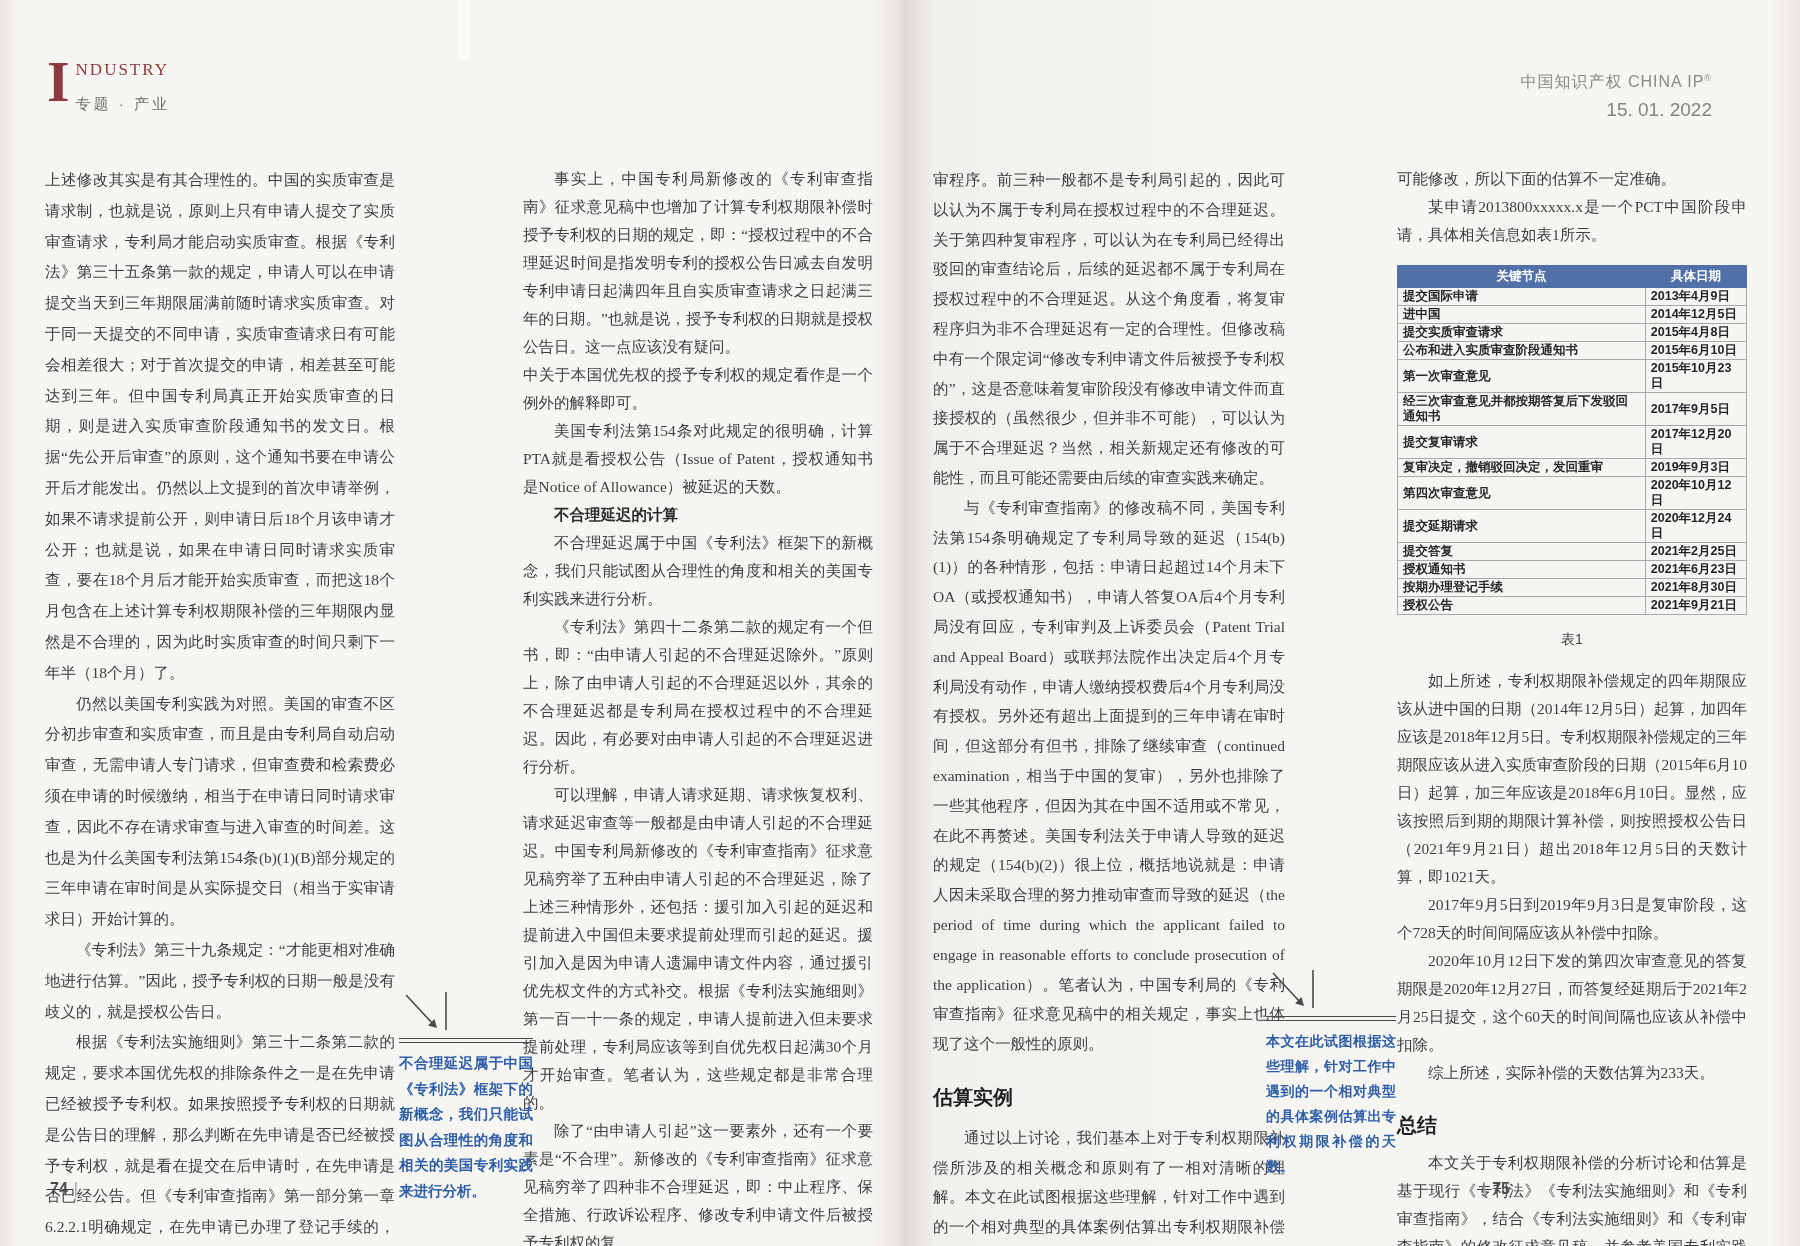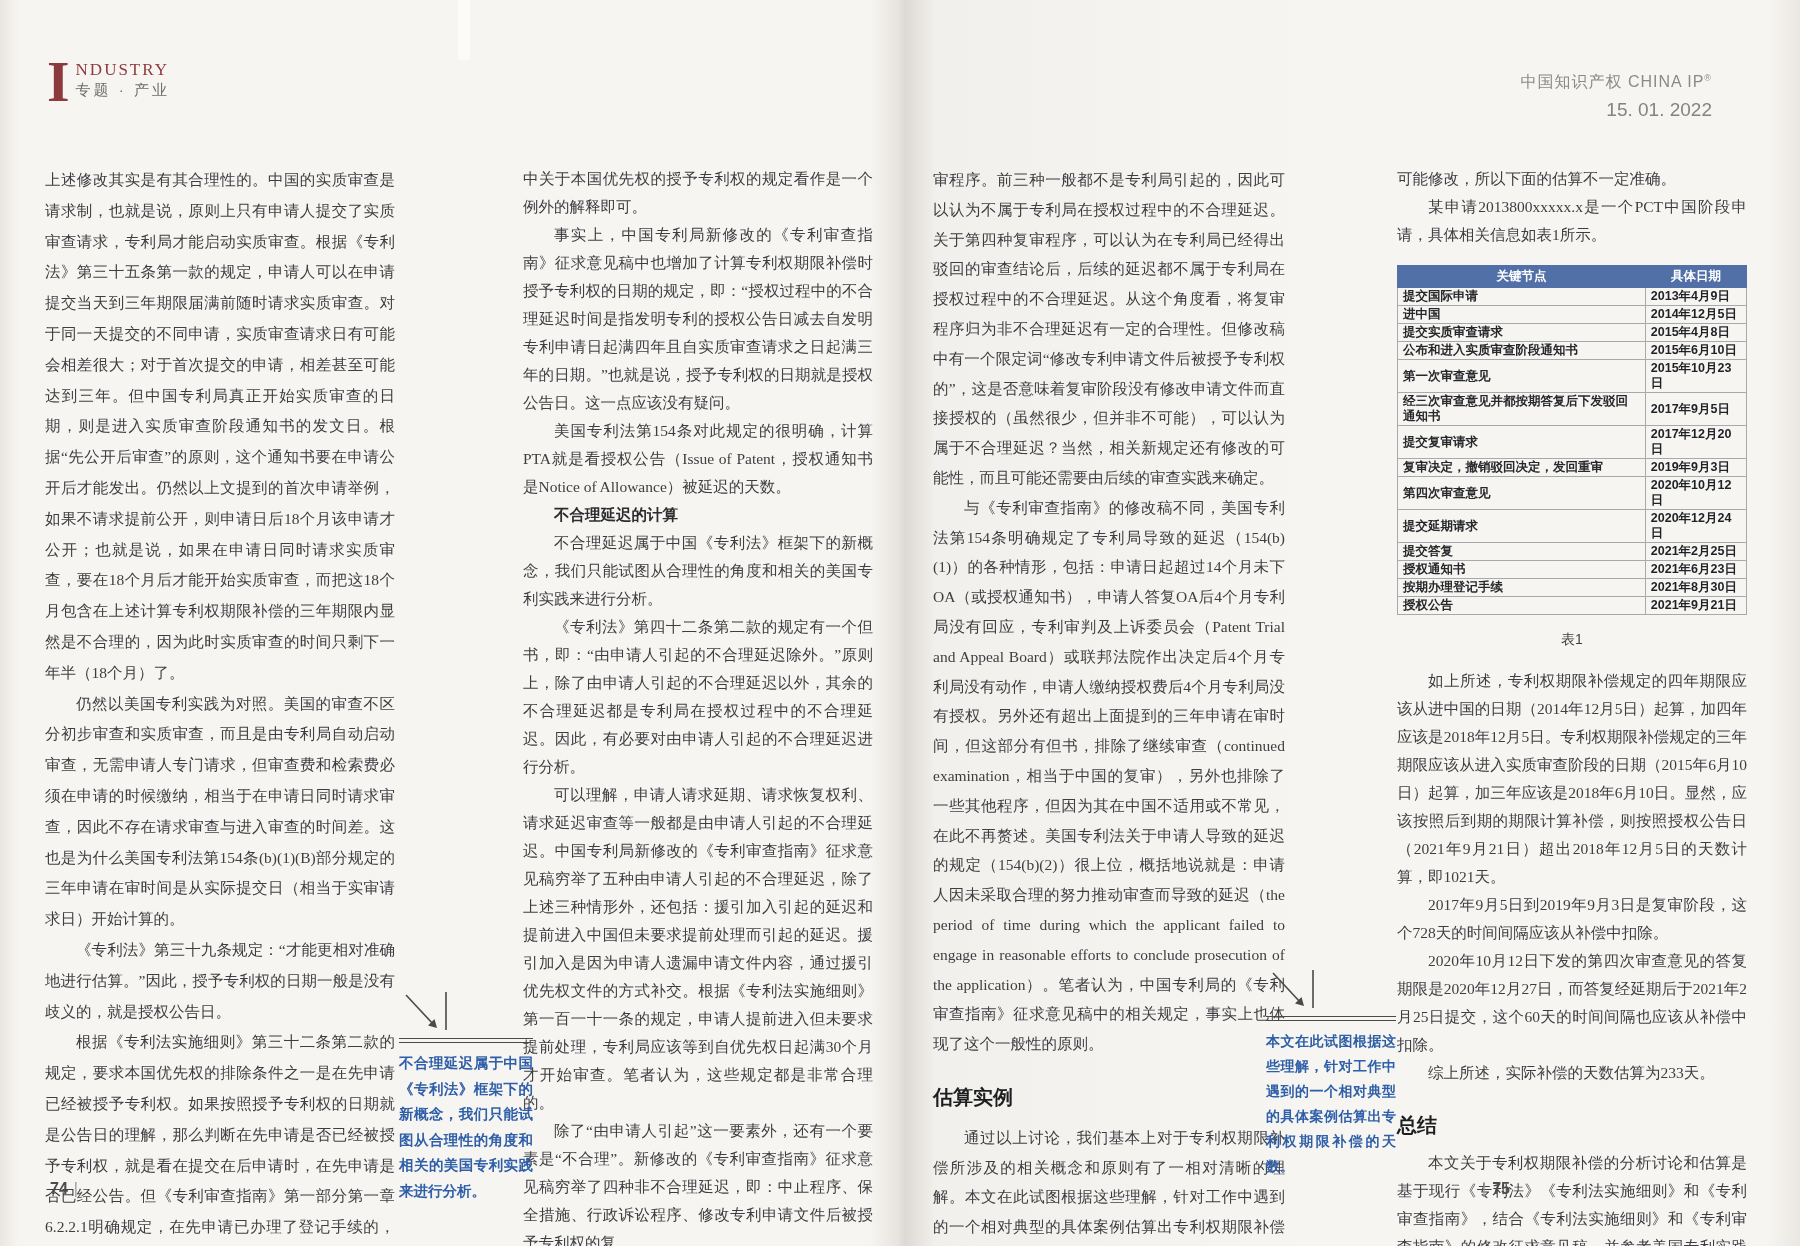--- a/index.html
+++ b/index.html
@@ -12,21 +12,21 @@
     position:relative;width:1800px;height:1246px;
     background:
       linear-gradient(90deg,#e9e6e1 0,#f7f5f1 18px 870px,#e7e4df 898px,#ddd9d4 905px,#f2f0ec 935px,#f7f5f1 1300px 1768px,#eae7e2 1800px),
       #f7f5f1;
   }
   
   .hdr-left{position:absolute;left:47px;top:56px;display:flex;align-items:flex-start;}
   .dropcap{font-size:58px;line-height:52px;color:#8d3a3e;font-weight:bold;font-family:"Liberation Serif",serif;}
   .hdr-left-txt{margin-left:6px;padding-top:4px;}
   .industry{font-size:17px;letter-spacing:2px;color:#8d3a3e;font-family:"Liberation Serif",serif;}
-  .topic{font-size:15px;color:#6f6d6a;margin-top:1px;letter-spacing:3px;font-family:"Liberation Sans",sans-serif;}
+  .topic{font-size:15px;color:#6f6d6a;margin-top:15px;letter-spacing:3px;font-family:"Liberation Sans",sans-serif;}
   .hdr-right{position:absolute;top:72px;right:88px;text-align:right;color:#8b8a87;font-family:"Liberation Sans",sans-serif;}
   .brand{font-size:16px;letter-spacing:1px;}
   .brand sup{font-size:9px;}
   .issue-date{font-size:19px;margin-top:6px;color:#85837f;}
   
   .col{position:absolute;top:165px;text-align:justify;color:#3d3e42;}
   .col p{margin:0;}
   #col1{left:45px;width:350px;font-size:15.5px;line-height:30.8px;}
   #col2{left:523px;width:350px;font-size:15.5px;line-height:28px;}
   #col3{left:933px;width:352px;font-size:15.5px;line-height:29.8px;}
@@ -77,22 +77,22 @@
     <div class="issue-date">15. 01. 2022</div>
   </div>
 
   <div id="col1" class="col">
       <p class="para">上述修改其实是有其合理性的。中国的实质审查是请求制，也就是说，原则上只有申请人提交了实质审查请求，专利局才能启动实质审查。根据《专利法》第三十五条第一款的规定，申请人可以在申请提交当天到三年期限届满前随时请求实质审查。对于同一天提交的不同申请，实质审查请求日有可能会相差很大；对于首次提交的申请，相差甚至可能达到三年。但中国专利局真正开始实质审查的日期，则是进入实质审查阶段通知书的发文日。根据“先公开后审查”的原则，这个通知书要在申请公开后才能发出。仍然以上文提到的首次申请举例，如果不请求提前公开，则申请日后18个月该申请才公开；也就是说，如果在申请日同时请求实质审查，要在18个月后才能开始实质审查，而把这18个月包含在上述计算专利权期限补偿的三年期限内显然是不合理的，因为此时实质审查的时间只剩下一年半（18个月）了。</p>
       <p class="para indent">仍然以美国专利实践为对照。美国的审查不区分初步审查和实质审查，而且是由专利局自动启动审查，无需申请人专门请求，但审查费和检索费必须在申请的时候缴纳，相当于在申请日同时请求审查，因此不存在请求审查与进入审查的时间差。这也是为什么美国专利法第154条(b)(1)(B)部分规定的三年申请在审时间是从实际提交日（相当于实审请求日）开始计算的。</p>
       <p class="para indent">《专利法》第三十九条规定：“才能更相对准确地进行估算。”因此，授予专利权的日期一般是没有歧义的，就是授权公告日。</p>
       <p class="para indent">根据《专利法实施细则》第三十二条第二款的规定，要求本国优先权的排除条件之一是在先申请已经被授予专利权。如果按照授予专利权的日期就是公告日的理解，那么判断在先申请是否已经被授予专利权，就是看在提交在后申请时，在先申请是否已经公告。但《专利审查指南》第一部分第一章6.2.2.1明确规定，在先申请已办理了登记手续的，则在后申请会被视为未要求优先权。也就是说，这里的授予专利权的日期是办理登记手续的日期。显然，对于专利权期限补偿来说，授予专利权的日期按照公告日来计算更为合理。将《专利审查指南》</p>
     </div>
   <div id="col2" class="col">
+      <p class="para indent">事实上，中国专利局新修改的《专利审查指南》征求意见稿中也增加了计算专利权期限补偿时授予专利权的日期的规定，即：“授权过程中的不合理延迟时间是指发明专利的授权公告日减去自发明专利申请日起满四年且自实质审查请求之日起满三年的日期。”也就是说，授予专利权的日期就是授权公告日。这一点应该没有疑问。</p>
       <p class="para">中关于本国优先权的授予专利权的规定看作是一个例外的解释即可。</p>
-      <p class="para indent">事实上，中国专利局新修改的《专利审查指南》征求意见稿中也增加了计算专利权期限补偿时授予专利权的日期的规定，即：“授权过程中的不合理延迟时间是指发明专利的授权公告日减去自发明专利申请日起满四年且自实质审查请求之日起满三年的日期。”也就是说，授予专利权的日期就是授权公告日。这一点应该没有疑问。</p>
       <p class="para indent">美国专利法第154条对此规定的很明确，计算PTA就是看授权公告（Issue of Patent，授权通知书是Notice of Allowance）被延迟的天数。</p>
       <div class="subhead">不合理延迟的计算</div>
       <p class="para indent">不合理延迟属于中国《专利法》框架下的新概念，我们只能试图从合理性的角度和相关的美国专利实践来进行分析。</p>
       <p class="para indent">《专利法》第四十二条第二款的规定有一个但书，即：“由申请人引起的不合理延迟除外。”原则上，除了由申请人引起的不合理延迟以外，其余的不合理延迟都是专利局在授权过程中的不合理延迟。因此，有必要对由申请人引起的不合理延迟进行分析。</p>
       <p class="para indent">可以理解，申请人请求延期、请求恢复权利、请求延迟审查等一般都是由申请人引起的不合理延迟。中国专利局新修改的《专利审查指南》征求意见稿穷举了五种由申请人引起的不合理延迟，除了上述三种情形外，还包括：援引加入引起的延迟和提前进入中国但未要求提前处理而引起的延迟。援引加入是因为申请人遗漏申请文件内容，通过援引优先权文件的方式补交。根据《专利法实施细则》第一百一十一条的规定，申请人提前进入但未要求提前处理，专利局应该等到自优先权日起满30个月才开始审查。笔者认为，这些规定都是非常合理的。</p>
       <p class="para indent">除了“由申请人引起”这一要素外，还有一个要素是“不合理”。新修改的《专利审查指南》征求意见稿穷举了四种非不合理延迟，即：中止程序、保全措施、行政诉讼程序、修改专利申请文件后被授予专利权的复</p>
     </div>
   <div id="col3" class="col">
       <p class="para">审程序。前三种一般都不是专利局引起的，因此可以认为不属于专利局在授权过程中的不合理延迟。关于第四种复审程序，可以认为在专利局已经得出驳回的审查结论后，后续的延迟都不属于专利局在授权过程中的不合理延迟。从这个角度看，将复审程序归为非不合理延迟有一定的合理性。但修改稿中有一个限定词“修改专利申请文件后被授予专利权的”，这是否意味着复审阶段没有修改申请文件而直接授权的（虽然很少，但并非不可能），可以认为属于不合理延迟？当然，相关新规定还有修改的可能性，而且可能还需要由后续的审查实践来确定。</p>
       <p class="para indent">与《专利审查指南》的修改稿不同，美国专利法第154条明确规定了专利局导致的延迟（154(b)(1)）的各种情形，包括：申请日起超过14个月未下OA（或授权通知书），申请人答复OA后4个月专利局没有回应，专利审判及上诉委员会（Patent Trial and Appeal Board）或联邦法院作出决定后4个月专利局没有动作，申请人缴纳授权费后4个月专利局没有授权。另外还有超出上面提到的三年申请在审时间，但这部分有但书，排除了继续审查（continued examination，相当于中国的复审），另外也排除了一些其他程序，但因为其在中国不适用或不常见，在此不再赘述。美国专利法关于申请人导致的延迟的规定（154(b)(2)）很上位，概括地说就是：申请人因未采取合理的努力推动审查而导致的延迟（the period of time during which the applicant failed to engage in reasonable efforts to conclude prosecution of the application）。笔者认为，中国专利局的《专利审查指南》征求意见稿中的相关规定，事实上也体现了这个一般性的原则。</p>

